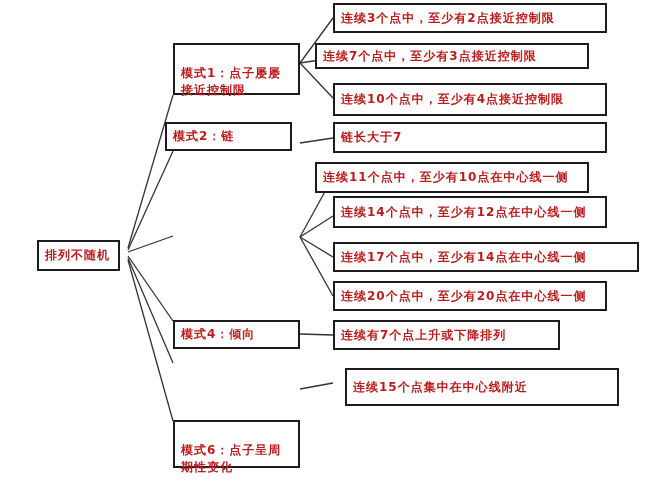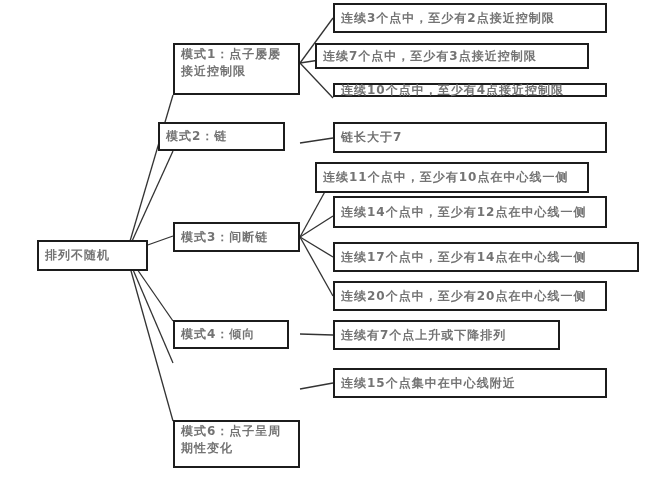--- a/index.html
+++ b/index.html
@@ -14,32 +14,32 @@
   .wires {
     position: absolute;
     left: 0; top: 0;
     width: 660px; height: 482px;
   }
   .node {
     position: absolute;
     box-sizing: border-box;
     border: 2px solid #1c1c1c;
     background: #ffffff;
-    color: #737373;
+    color: #b91c1c;
     font-size: 12px;
     font-weight: bold;
     line-height: 17px;
     display: flex;
     align-items: center;
     padding: 1px 4px 1px 6px;
     letter-spacing: 1px;
   }
   .node.top {
     align-items: flex-start;
-    padding-top: 1px;
+    padding-top: 20px;
   }
 </style>
 </head>
 <body>
 
 <div class="canvas">
 
   <svg class="wires" viewBox="0 0 660 482" xmlns="http://www.w3.org/2000/svg">
     <g stroke="#333333" stroke-width="1.3" fill="none">
 
@@ -60,32 +60,31 @@
       <line x1="300" y1="237" x2="333" y2="216"></line>
       <line x1="300" y1="237" x2="333" y2="257"></line>
       <line x1="300" y1="237" x2="333" y2="296"></line>
 
       <line x1="300" y1="334" x2="333" y2="335"></line>
 
       <line x1="300" y1="389" x2="333" y2="383"></line>
     </g>
   </svg>
 
-  <div class="node" style="left:37px; top:240px; width:111px; height:31px">排列不随机</div>
+  <div class="node" style="left:37px; top:240px; width:83px; height:31px">排列不随机</div>
 
   <div class="node top" style="left:173px; top:43px; width:127px; height:52px">模式1：点子屡屡接近控制限</div>
-  <div class="node" style="left:158px; top:122px; width:127px; height:29px">模式2：链</div>
-  <div class="node" style="left:173px; top:222px; width:127px; height:30px">模式3：间断链</div>
-  <div class="node" style="left:173px; top:320px; width:116px; height:29px">模式4：倾向</div>
+  <div class="node" style="left:165px; top:122px; width:127px; height:29px">模式2：链</div>
+  <div class="node" style="left:173px; top:320px; width:127px; height:29px">模式4：倾向</div>
   <div class="node top" style="left:173px; top:420px; width:127px; height:48px">模式6：点子呈周期性变化</div>
 
   <div class="node" style="left:333px; top:3px; width:274px; height:30px">连续3个点中，至少有2点接近控制限</div>
   <div class="node" style="left:315px; top:43px; width:274px; height:26px">连续7个点中，至少有3点接近控制限</div>
-  <div class="node" style="left:333px; top:83px; width:274px; height:14px">连续10个点中，至少有4点接近控制限</div>
+  <div class="node" style="left:333px; top:83px; width:274px; height:33px">连续10个点中，至少有4点接近控制限</div>
   <div class="node" style="left:333px; top:122px; width:274px; height:31px">链长大于7</div>
   <div class="node" style="left:315px; top:162px; width:274px; height:31px">连续11个点中，至少有10点在中心线一侧</div>
   <div class="node" style="left:333px; top:196px; width:274px; height:32px">连续14个点中，至少有12点在中心线一侧</div>
   <div class="node" style="left:333px; top:242px; width:306px; height:30px">连续17个点中，至少有14点在中心线一侧</div>
   <div class="node" style="left:333px; top:281px; width:274px; height:30px">连续20个点中，至少有20点在中心线一侧</div>
   <div class="node" style="left:333px; top:320px; width:227px; height:30px">连续有7个点上升或下降排列</div>
-  <div class="node" style="left:333px; top:368px; width:274px; height:30px">连续15个点集中在中心线附近</div>
+  <div class="node" style="left:345px; top:368px; width:274px; height:38px">连续15个点集中在中心线附近</div>
 
 </div>
 
 </body></html>

